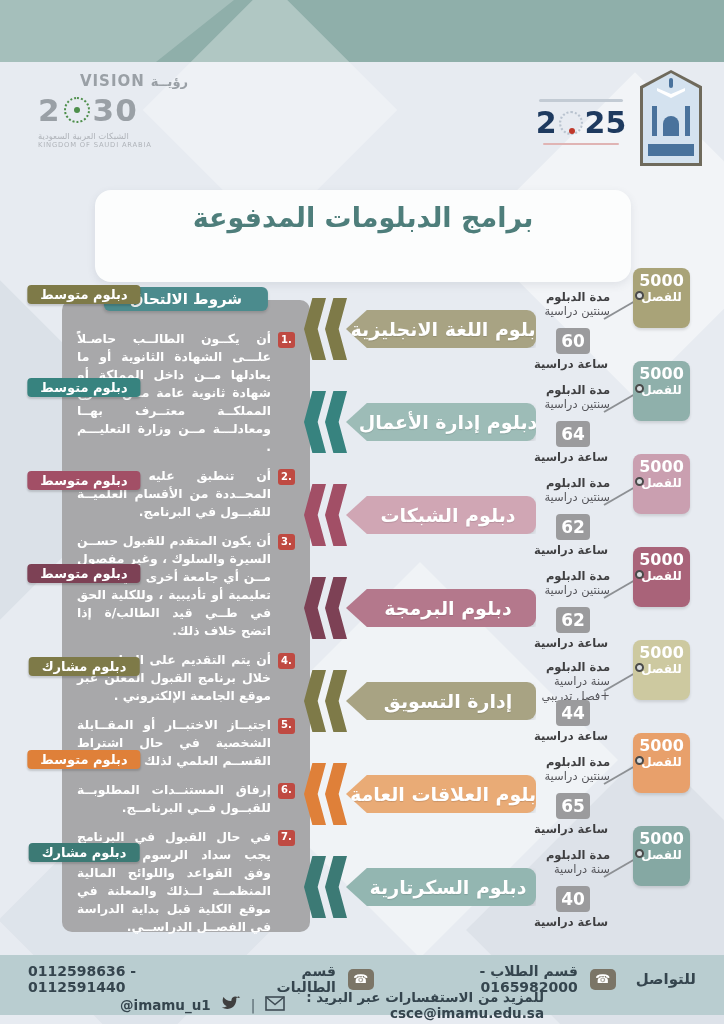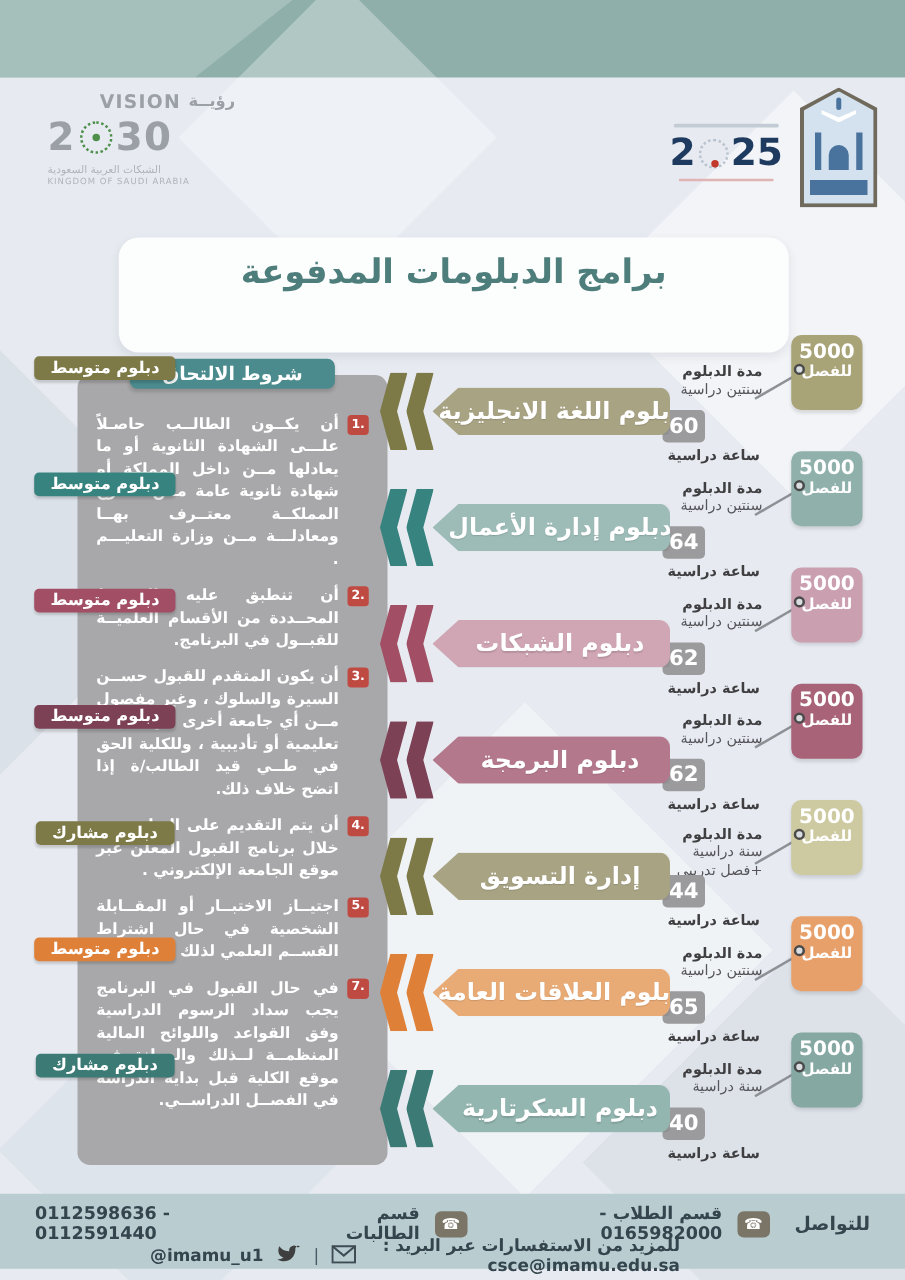--- a/index.html
+++ b/index.html
@@ -81,21 +81,21 @@
              text-shadow:0 1px 1px rgba(0,0,0,0.12);}
   .dip-type{ position:absolute; left:50%; margin-left:-278px; transform:translateX(-50%); top:3px;
              background:var(--dark); color:#fff; font-size:13px; font-weight:700; padding:2px 13px;
              border-radius:4px; white-space:nowrap; direction:rtl; z-index:3;
              box-shadow:0 2px 2px rgba(0,0,0,0.15);}
   .dip-duration{ position:absolute; left:536px; top:8px; width:74px; text-align:right; direction:rtl;
                  font-size:11.5px; line-height:1.25;}
   .dur-label{ font-weight:700; color:#3f3f41;}
   .dur-line{ font-weight:500; color:#55555a;}
   .dur-line:empty{ display:none;}
-  .hours-box{ position:absolute; left:530px; top:46px; width:34px; height:26px; background:var(--hours_box_bg,#9b9b9d);
+  .hours-box{ position:absolute; left:556px; top:46px; width:34px; height:26px; background:var(--hours_box_bg,#9b9b9d);
               border-radius:4px; color:#fff; font-size:17px; font-weight:700; display:flex;
               align-items:center; justify-content:center;}
   .hours-unit{ position:absolute; left:528px; top:75px; width:80px; text-align:right; direction:rtl;
                font-size:11.5px; font-weight:700; color:#3f3f41;}
   .connector{ position:absolute; left:604px; top:36px; width:42px; height:2px; background:#8d9094;
               transform:rotate(-30deg); transform-origin:left center;}
   .price-badge{ position:absolute; left:633px; top:-14px; width:57px; height:60px; background:var(--price);
                 border-radius:8px; color:#fff; text-align:center; direction:rtl; padding-top:4px;
                 box-shadow:0 2px 3px rgba(0,0,0,0.12);}
   .price-num{ font-size:16px; font-weight:700; line-height:1.1; direction:ltr;}
@@ -187,20 +187,21 @@
     <div class="cond-item">
       <span class="cond-num">4.</span>
       <span class="cond-text">أن يتم التقديم على الدبلوم من خلال برنامج القبول المعلن عبر موقع الجامعة الإلكتروني .</span>
     </div>
     <div class="cond-item">
       <span class="cond-num">5.</span>
       <span class="cond-text">اجتيــاز الاختبــار أو المقــابلة الشخصية في حال اشتراط القســم العلمي لذلك .</span>
     </div>
     <div class="cond-item">
       <span class="cond-num">6.</span>
+      <span class="cond-text">إرفاق المستنــدات المطلوبــة للقبــول فــي البرنامــج.</span>
     </div>
     <div class="cond-item">
       <span class="cond-num">7.</span>
       <span class="cond-text">في حال القبول في البرنامج يجب سداد الرسوم الدراسية وفق القواعد واللوائح المالية المنظمــة لــذلك والمعلنة في موقع الكلية قبل بداية الدراسة في الفصــل الدراســي.</span>
     </div>
   </div>
 
   <div class="dip-row" style="top: 282px; --dark: #7e7a48; --light: #a8a383; --price: #a9a378;">
     <div class="chev c1"></div>
     <div class="chev c2"></div>

